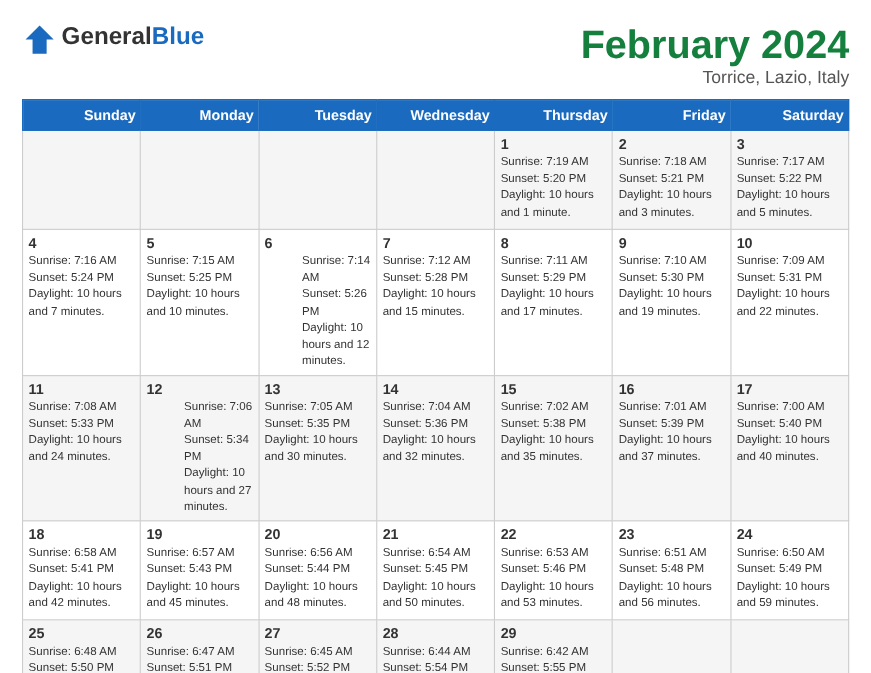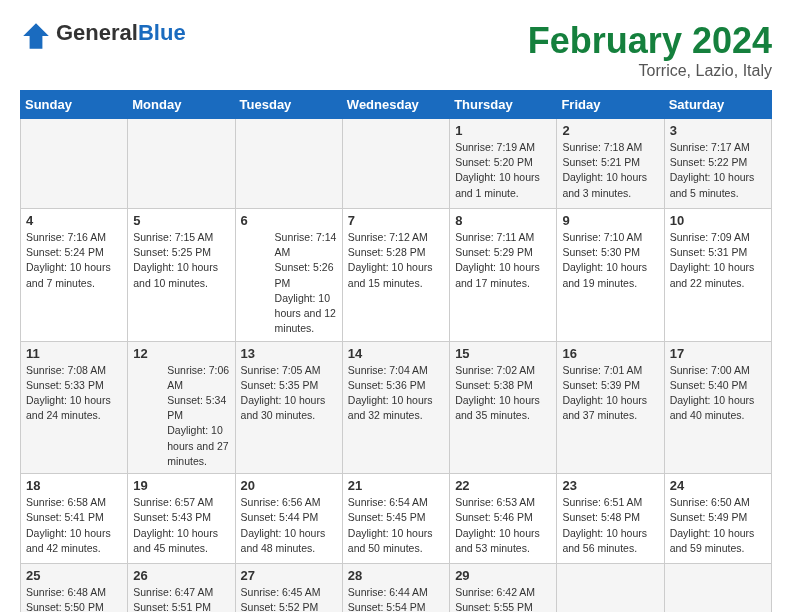--- a/index.html
+++ b/index.html
@@ -50,21 +50,21 @@
     table {
       width: 100%;
       border-collapse: collapse;
       table-layout: fixed;
     }
     thead tr th {
       background-color: #1a6bbf;
       color: #fff;
       font-size: 13px;
       padding: 6px 4px;
-      text-align: left;
+      text-align: right;
       border: 1px solid #1a6bbf;
     }
     tbody tr td {
       vertical-align: top;
       border: 1px solid #ccc;
       padding: 4px 5px;
       font-size: 11px;
       color: #333;
       min-height: 80px;
       height: 90px;

